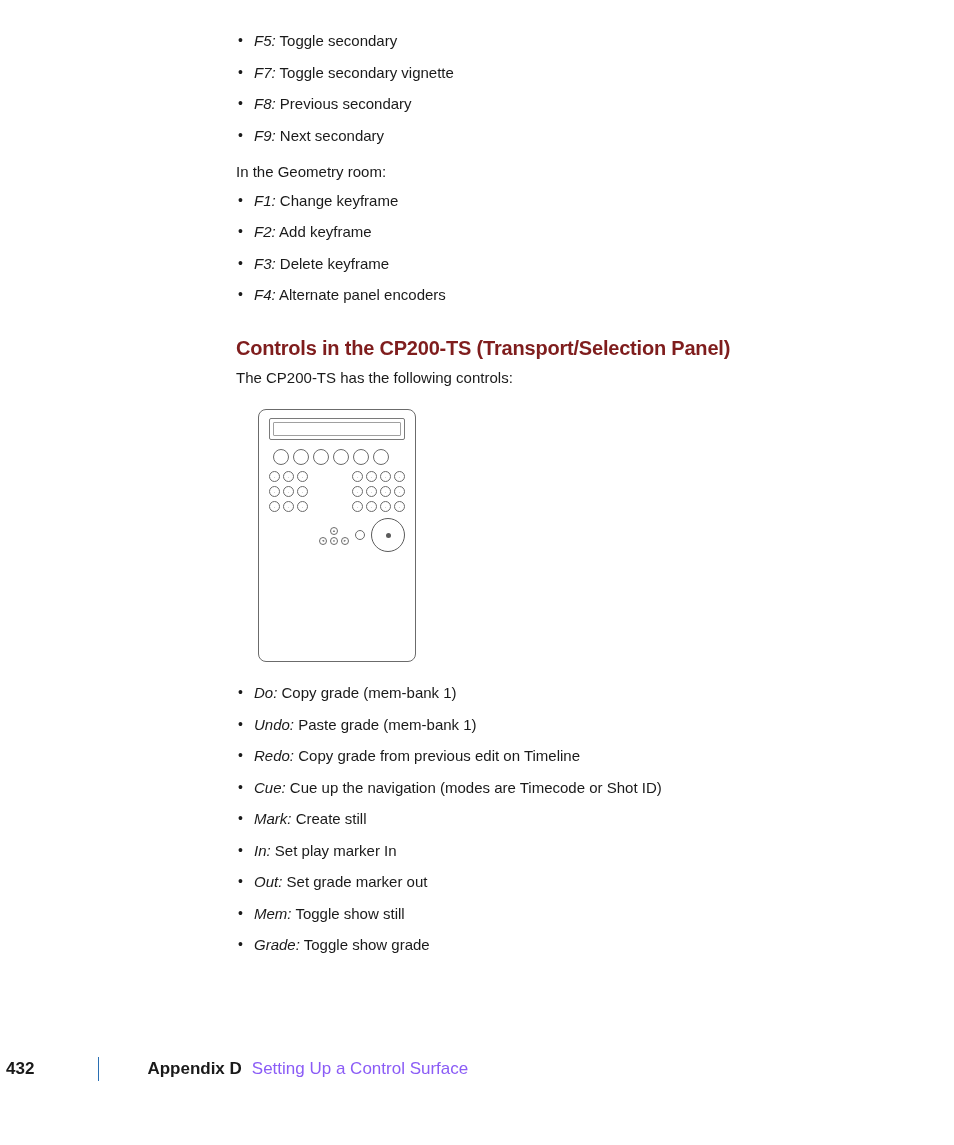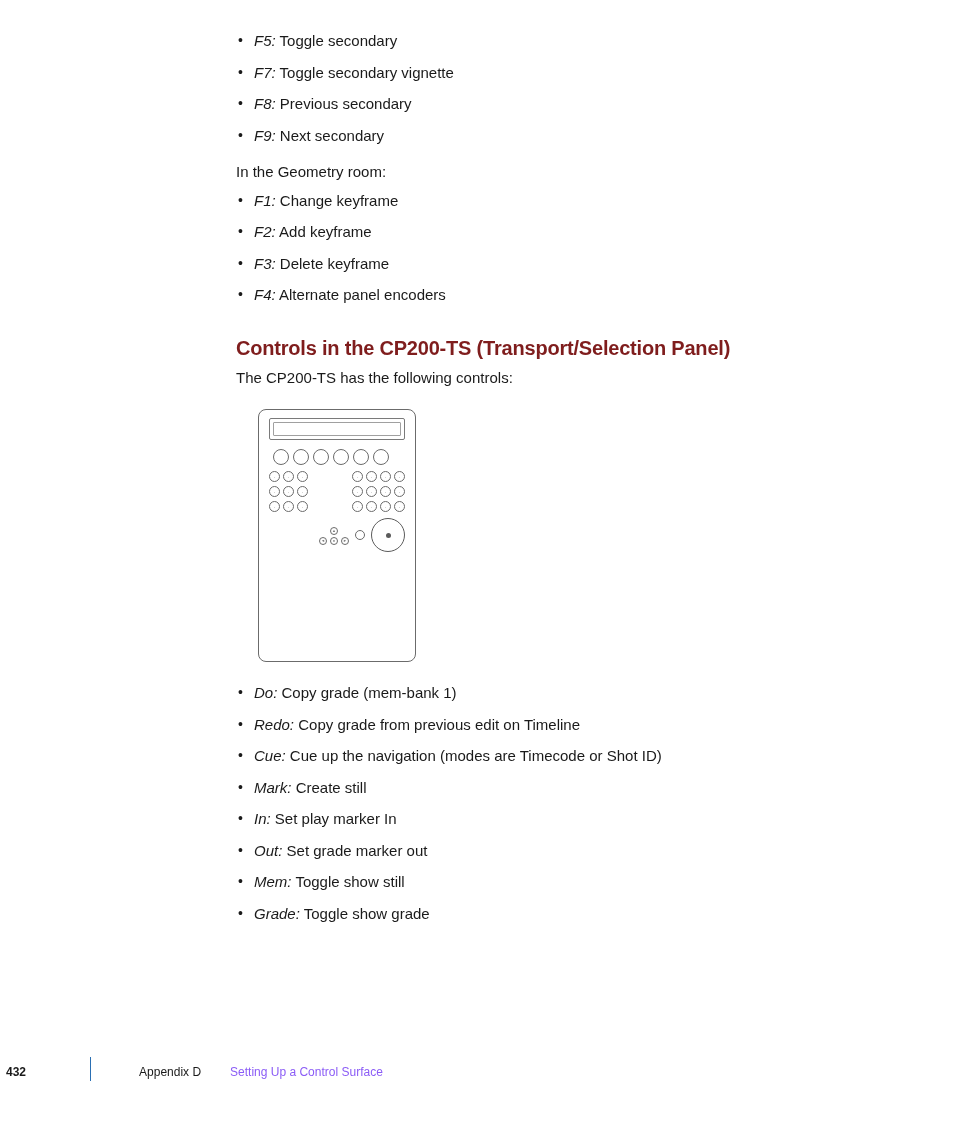--- a/index.html
+++ b/index.html
@@ -105,31 +105,31 @@
   .cross-pad { margin-top:4px; margin-left:6px; }
   .cross-pad .row { gap:3px; margin-bottom:2px; justify-content:flex-start; }
   .cross-pad .sp { width:8px; height:8px; }
   
   .footer {
     position: absolute;
     left: 118px;
     bottom: 64px;
     display: flex;
     align-items: flex-end;
-    font-size: 12px;
+    font-size: 17px;
   }
   .vrule {
     width: 1px;
     height: 24px;
     background: #2a6fb3;
     margin-right: 48px;
     margin-left: 0;
   }
   .page-num { font-weight: 700; margin-left: -112px; margin-right: 64px; }
-  .appendix-label { font-weight: 400; margin-right: 29px; }
+  .appendix-label { font-weight: 700; margin-right: 10px; }
   .appendix-title { color: #8b5cf6; }
 </style>
 </head>
 <body>
 
 <div class="page">
 
   <ul class="bullets">
     <li><span class="key">F5:</span> <span>Toggle secondary</span></li>
     <li><span class="key">F7:</span> <span>Toggle secondary vignette</span></li>
@@ -216,20 +216,21 @@
             </div>
         </div>
         <span class="cap"></span>
         <span class="knob"></span>
       </div>
     </div>
   </div>
 
   <ul class="bullets">
     <li><span class="key">Do:</span> <span>Copy grade (mem-bank 1)</span></li>
+    <li><span class="key">Undo:</span> <span>Paste grade (mem-bank 1)</span></li>
     <li><span class="key">Redo:</span> <span>Copy grade from previous edit on Timeline</span></li>
     <li><span class="key">Cue:</span> <span>Cue up the navigation (modes are Timecode or Shot ID)</span></li>
     <li><span class="key">Mark:</span> <span>Create still</span></li>
     <li><span class="key">In:</span> <span>Set play marker In</span></li>
     <li><span class="key">Out:</span> <span>Set grade marker out</span></li>
     <li><span class="key">Mem:</span> <span>Toggle show still</span></li>
     <li><span class="key">Grade:</span> <span>Toggle show grade</span></li>
   </ul>
 
 </div>

